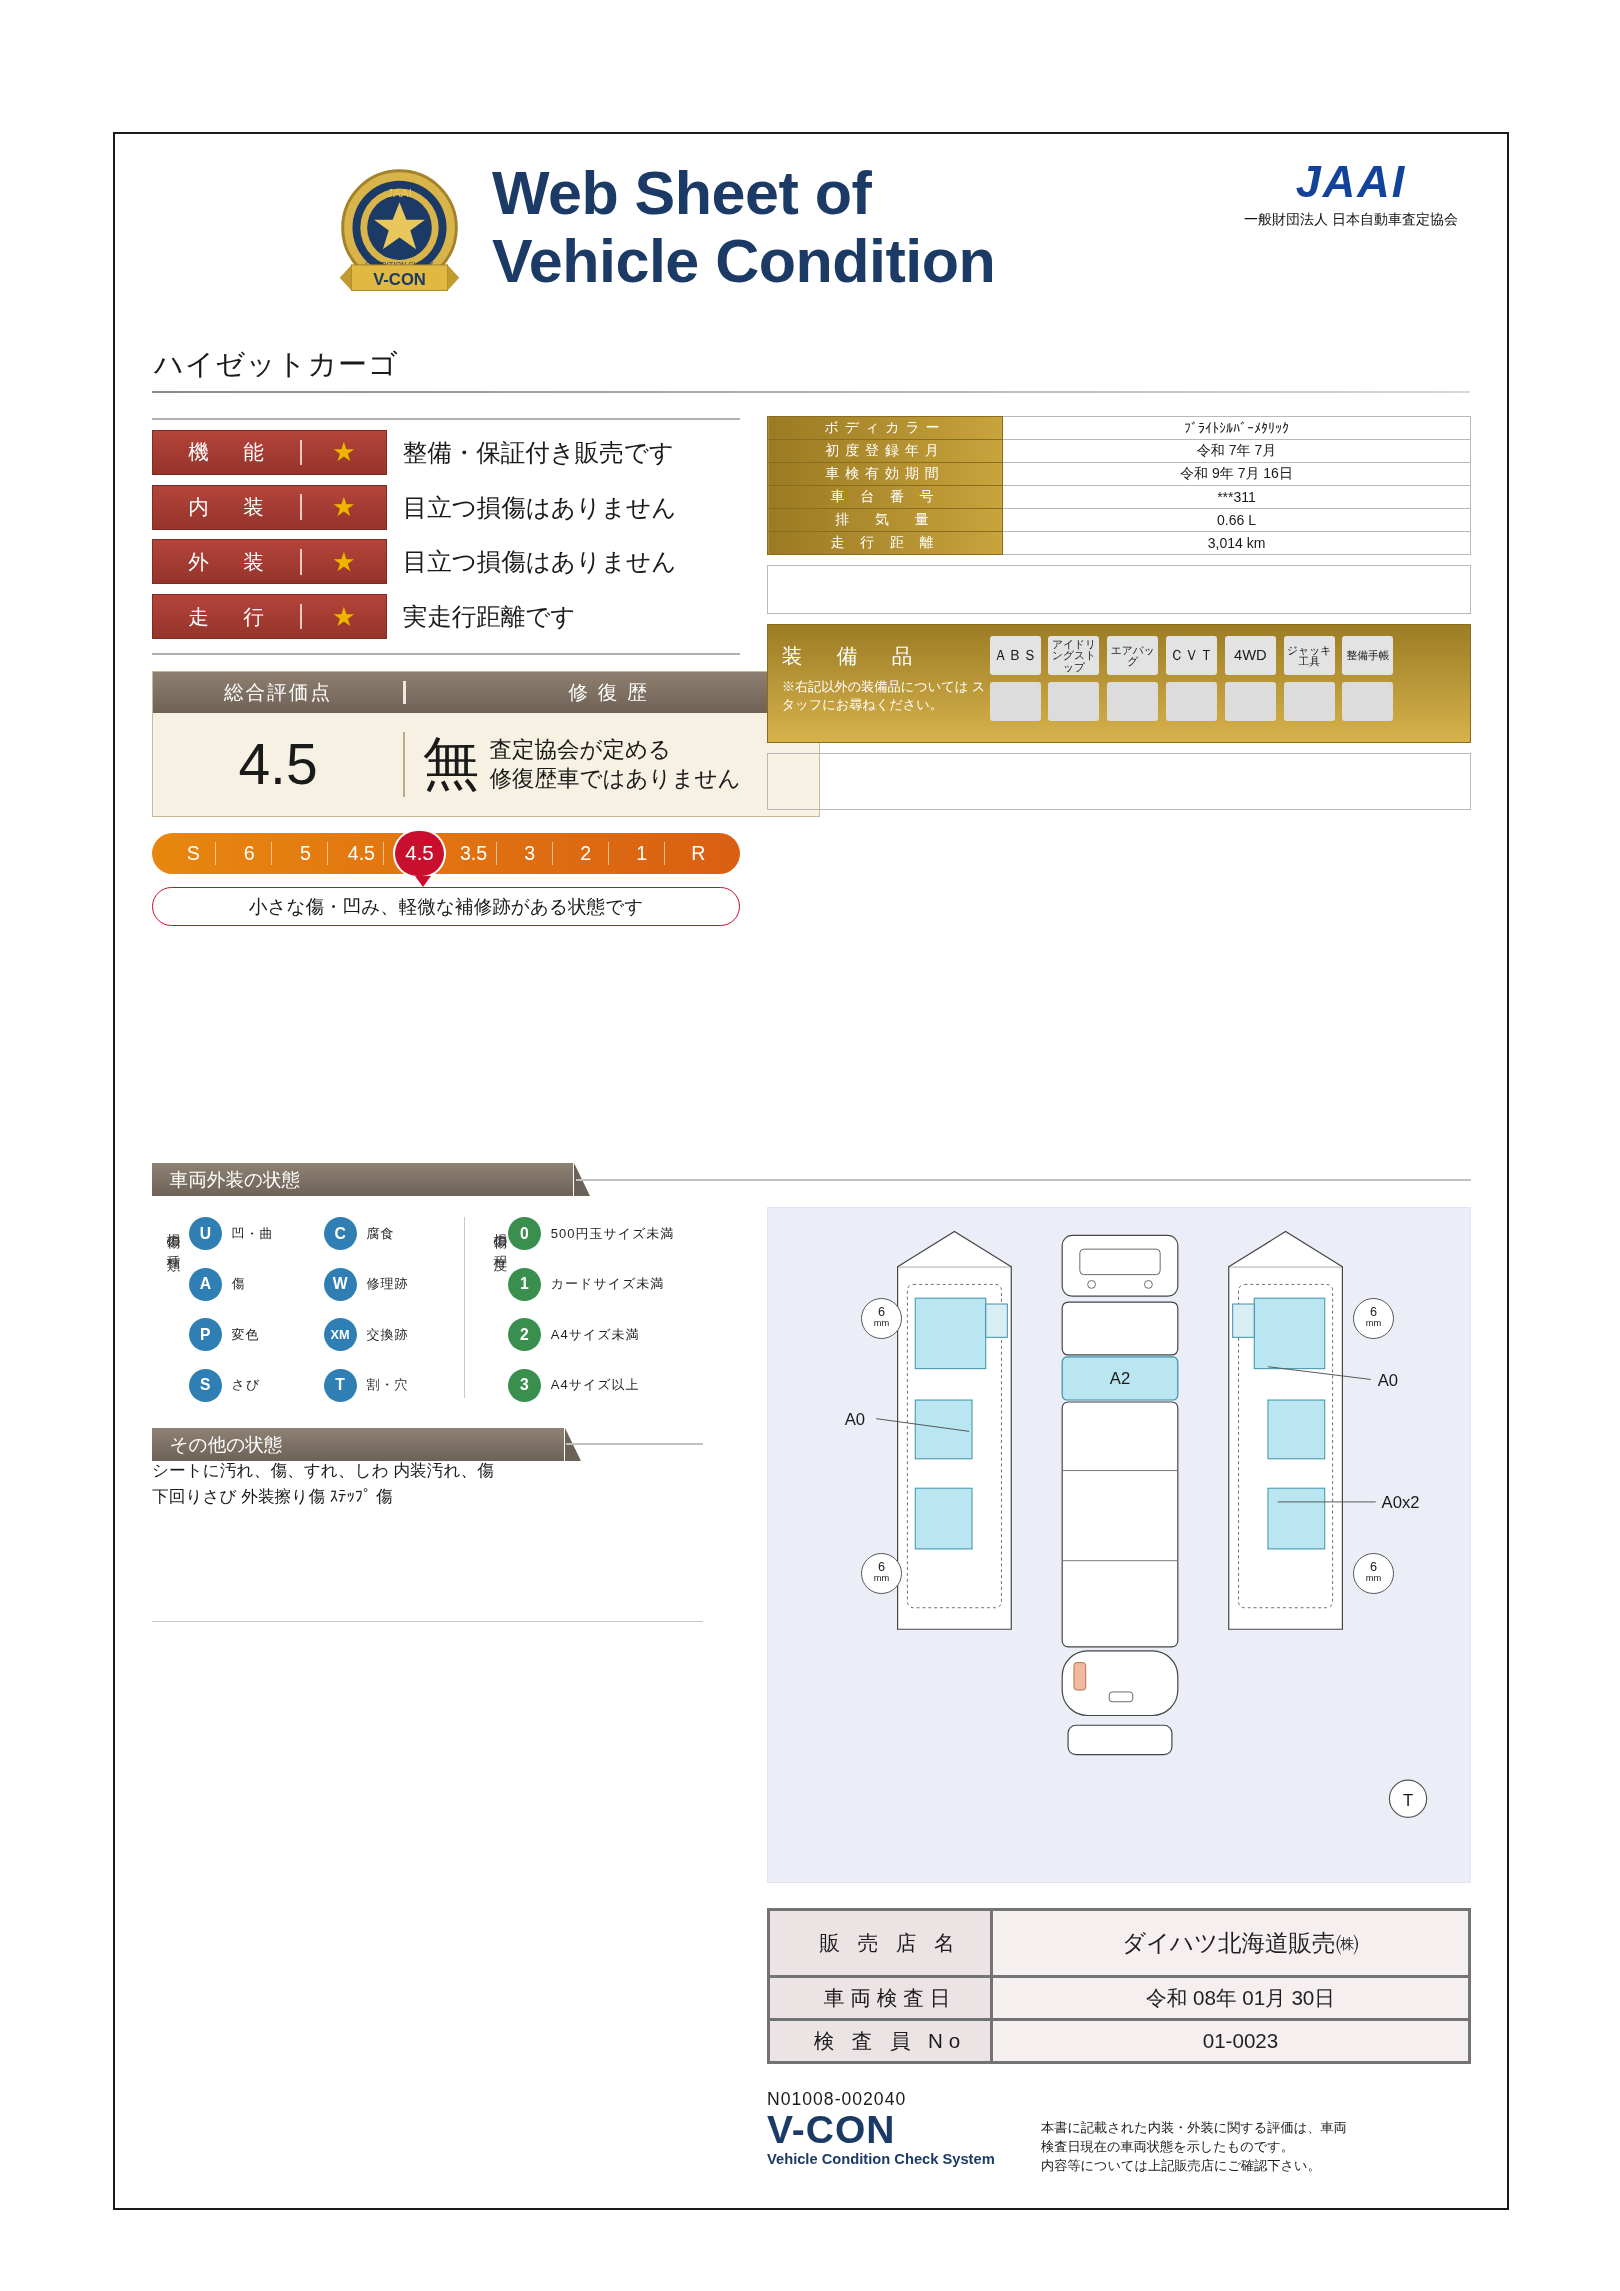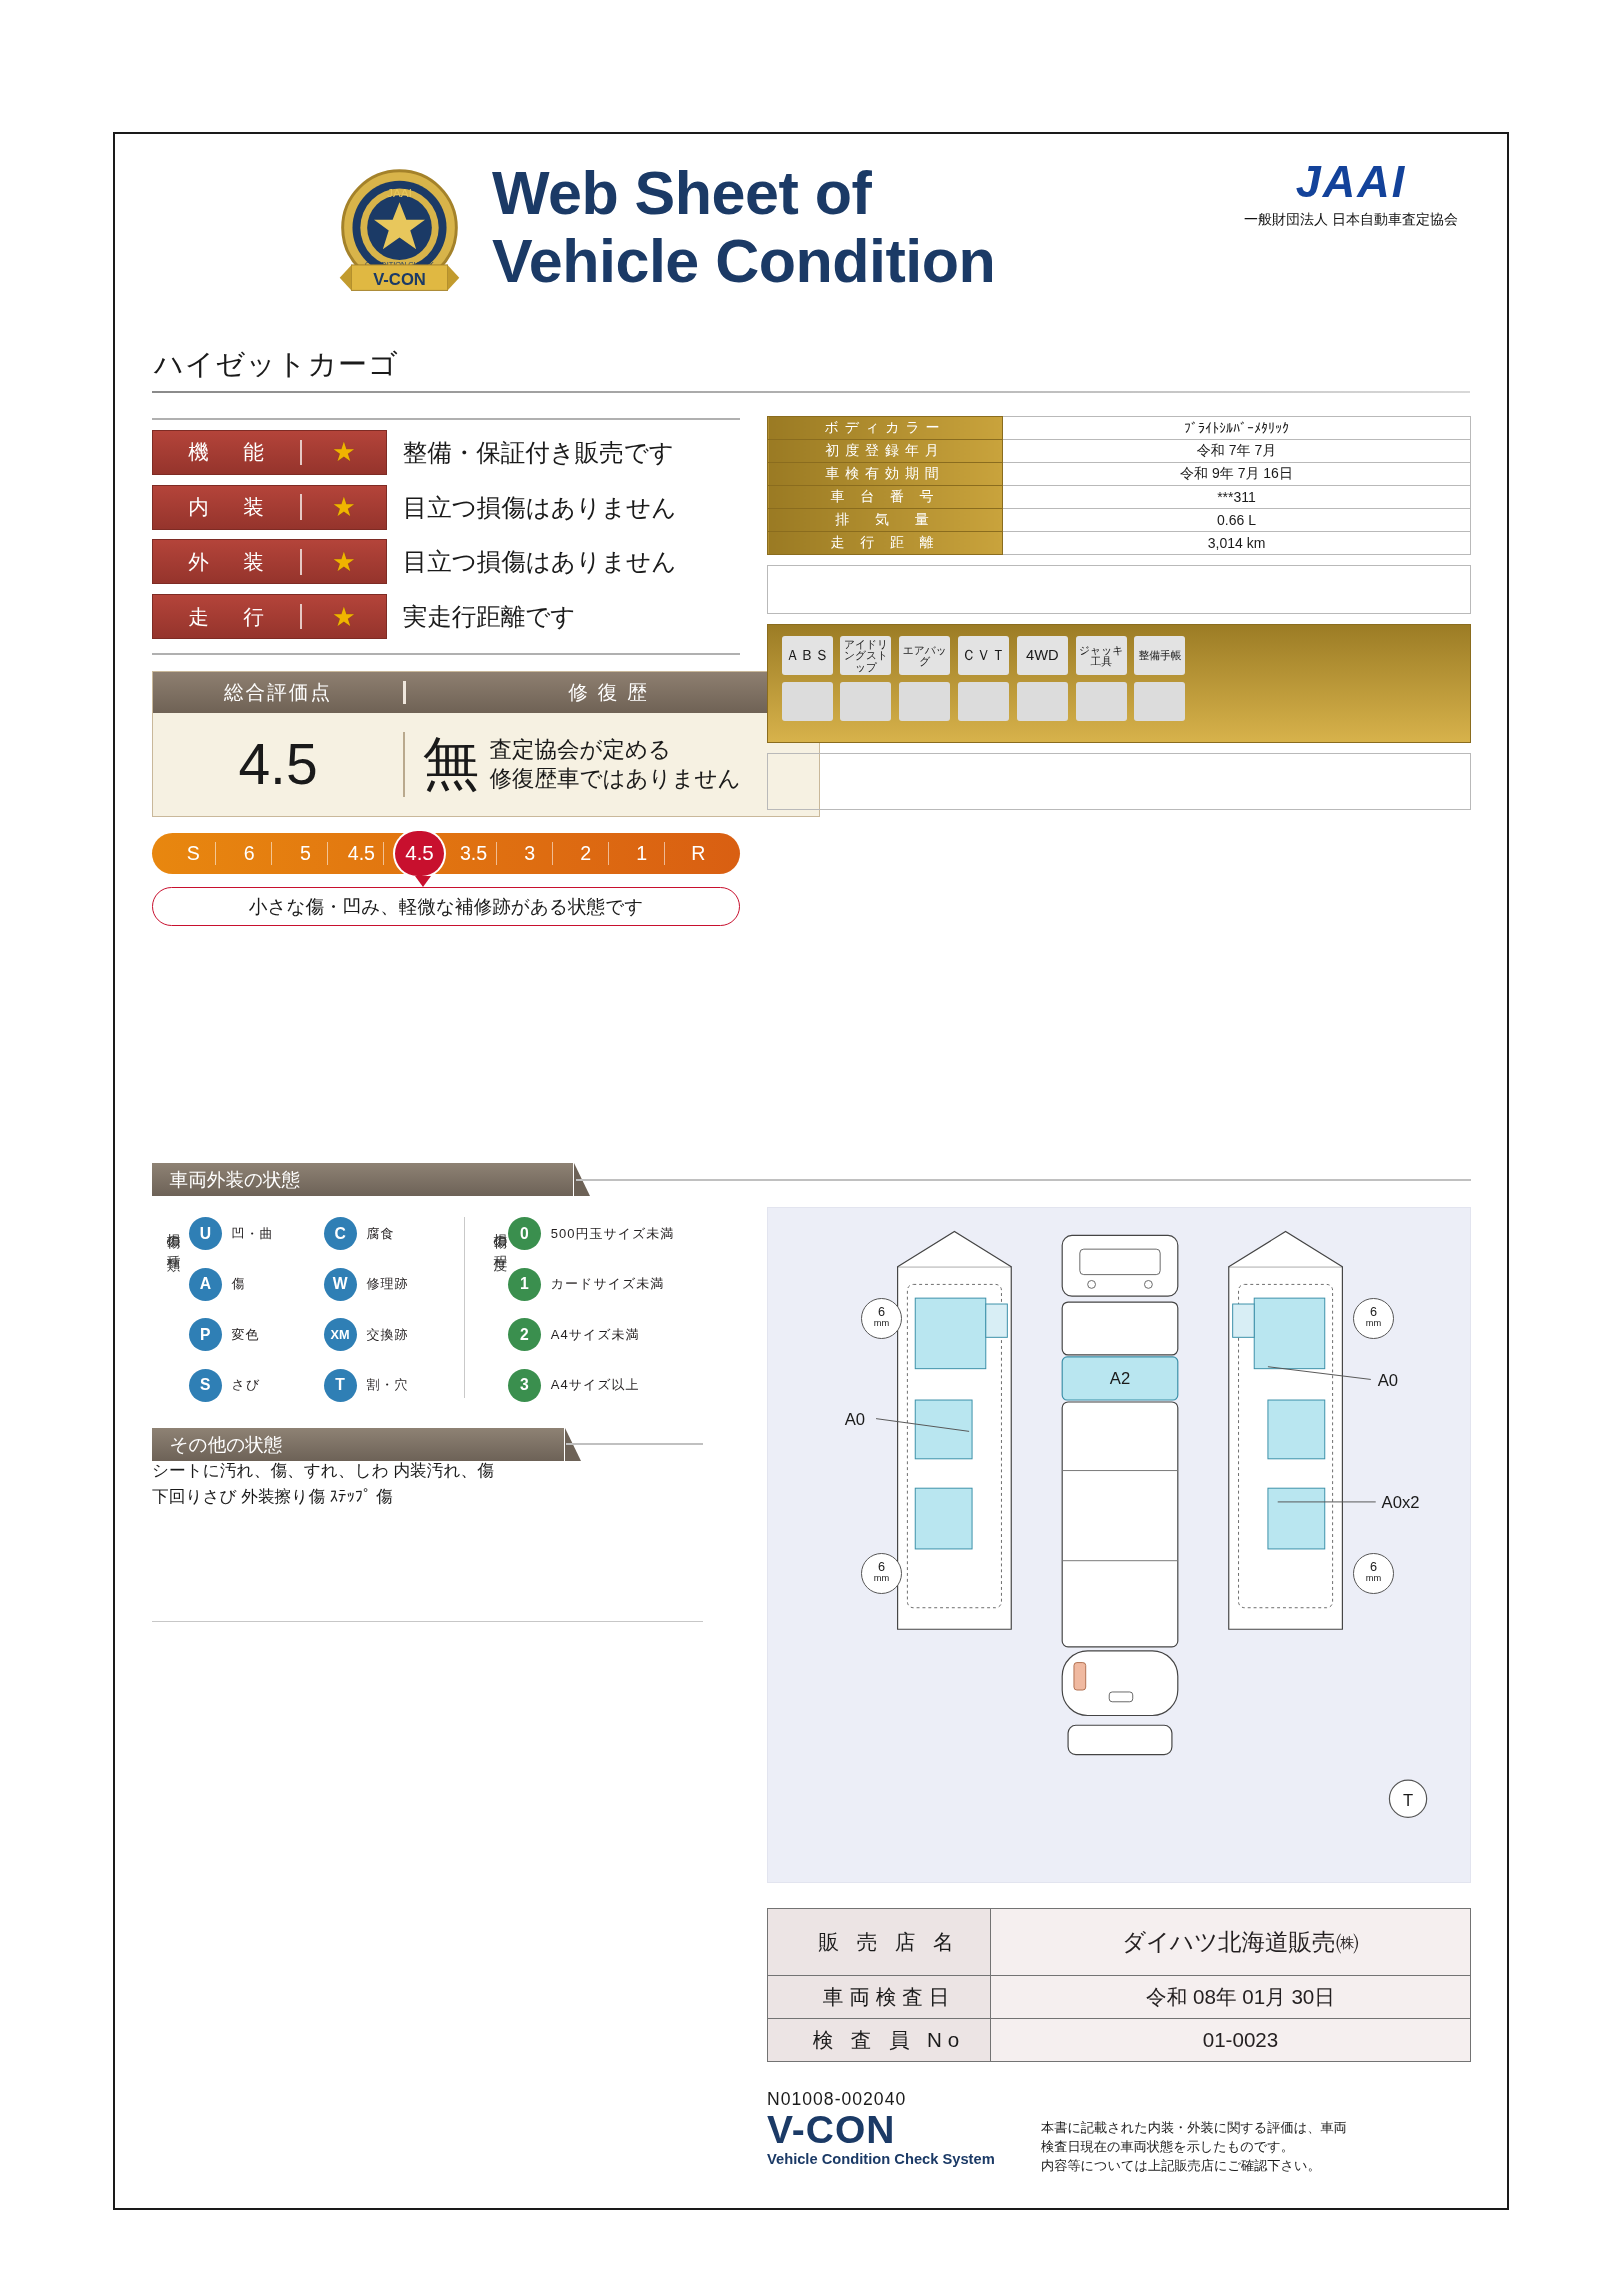--- a/index.html
+++ b/index.html
@@ -204,21 +204,21 @@
   .wheel {
     position:absolute; width:41px;height:41px;border-radius:50%;
     border:1.5px solid #555; background:#fff;
     font-size:12.7px; color:#222; text-align:center; line-height:1.0; padding-top:6.9px;
   }
   .wheel small { display:block; font-size:9.3px; }
 
   
   .dealer { position:absolute; left:652px; top:1774px; width:704px; }
   .dealer table { width:704px; border-collapse:collapse;}
-  .dealer td { border:1px solid #737373; font-size:20.6px;padding-left:21px;}
+  .dealer td { border:3px solid #737373; font-size:20.6px;padding-left:21px;}
   .dealer td.k {
     width:223px; height:51px; text-align:center; letter-spacing:5.9px;
     background:#ece4e4; color:#1a1a1a;
   }
   .dealer td.v { text-align:center; background:#f5efef;}
   .dealer td.k2 { height:43px; }
 
   
   .footer { position:absolute; left:652px; top:1955px; width:704px; }
   .doc-no { font-size:17.6px; color:#1a1a1a; letter-spacing:1px;}
@@ -369,20 +369,24 @@
       <tr>
         <td class="k">走 行 距 離</td>
         <td class="v">3,014 km</td>
       </tr>
     </tbody>
       </table>
 
     <div class="blank-box"></div>
 
     <div class="equip-box">
+      <div class="equip-left">
+        <div class="equip-title">装　備　品</div>
+        <div class="equip-note">※右記以外の装備品については スタッフにお尋ねください。</div>
+      </div>
       <div class="equip-grid">
         <div class="equip-row">
           <div class="eq big">ＡＢＳ</div>
           <div class="eq">アイドリングストップ</div>
           <div class="eq">エアバッグ</div>
           <div class="eq big">ＣＶＴ</div>
           <div class="eq big">4WD</div>
           <div class="eq">ジャッキ工具</div>
           <div class="eq">整備手帳</div>
         </div>

